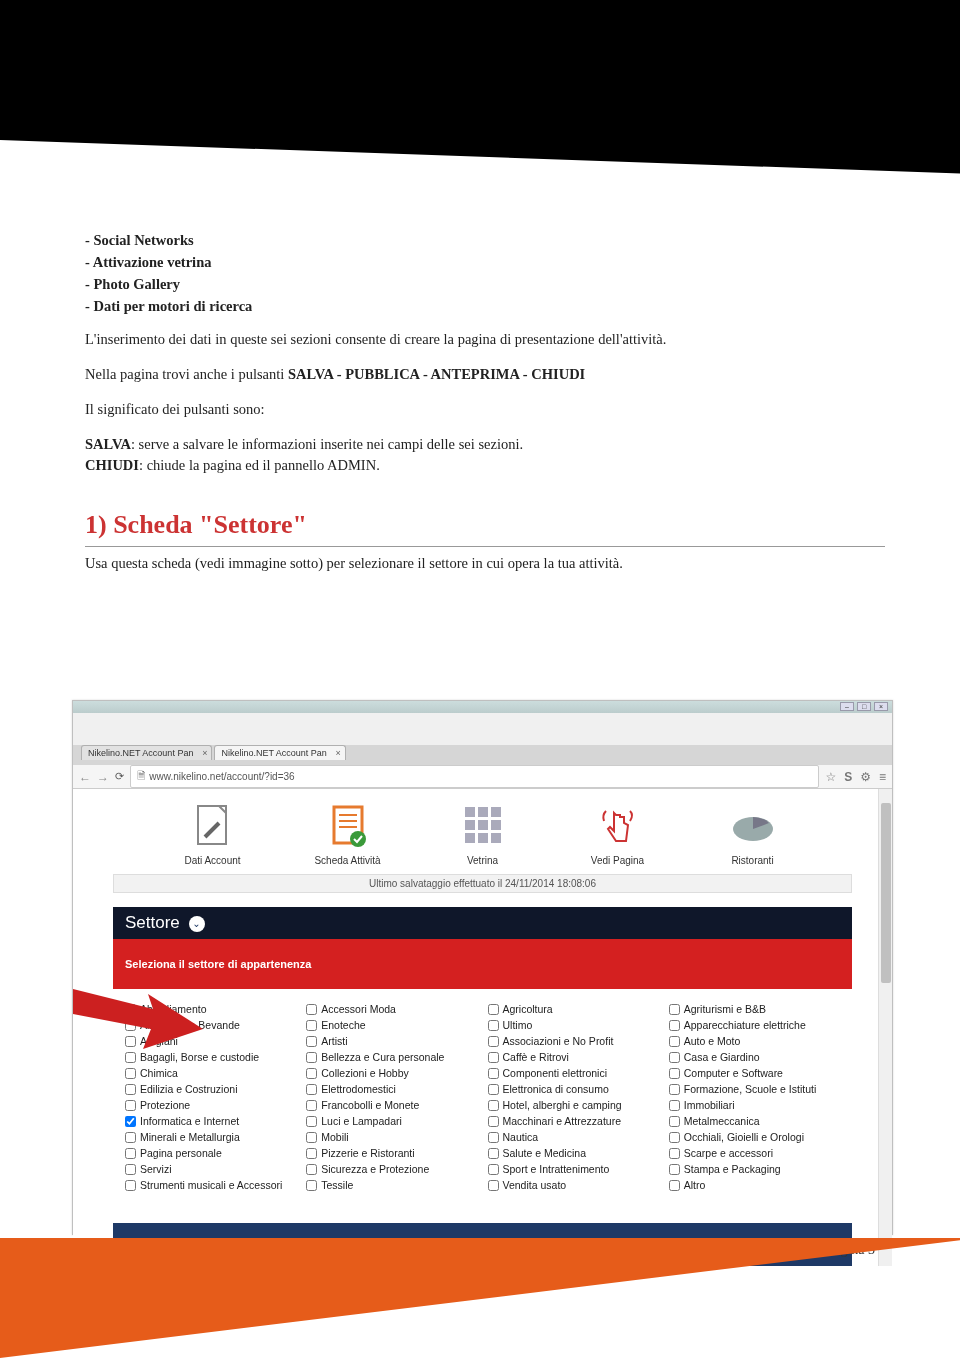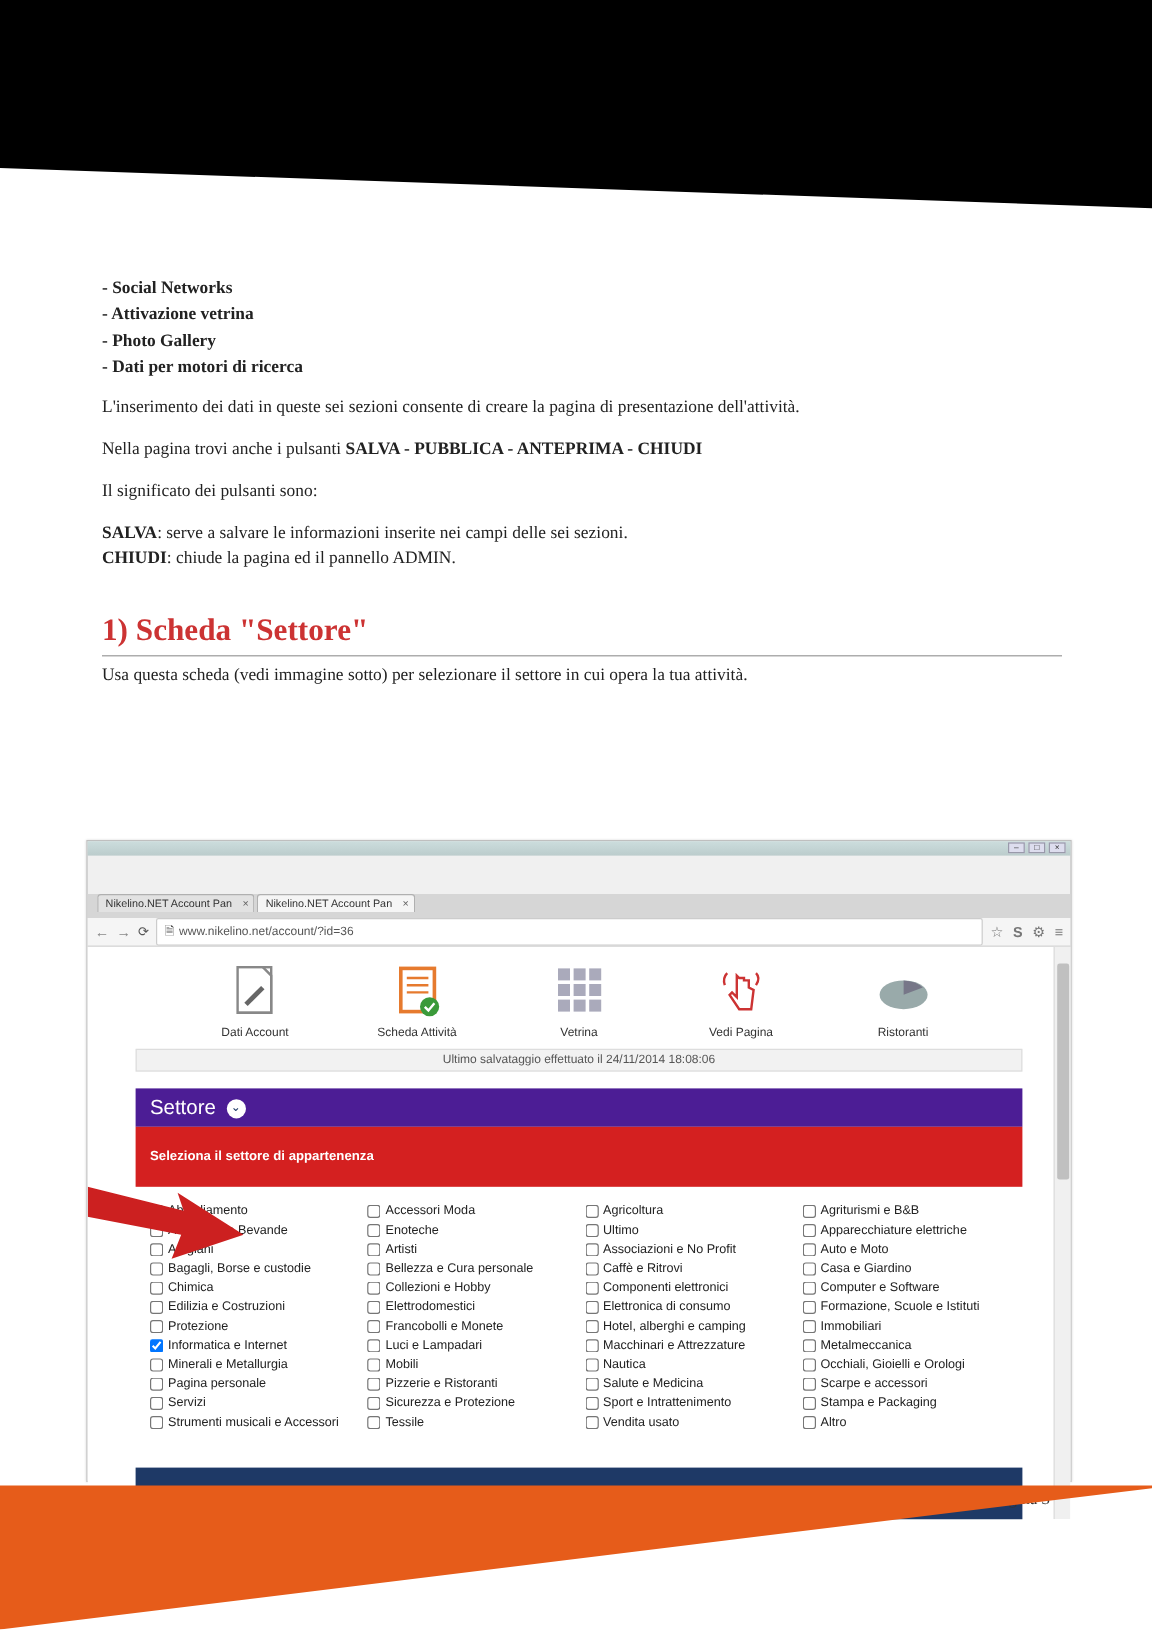--- a/index.html
+++ b/index.html
@@ -150,21 +150,21 @@
     background: #f2f2f2;
     border: 1px solid #ddd;
     text-align: center;
     font-size: 10px;
     padding: 3px 0;
     margin: 0 40px;
     color: #555;
   }
   .settore-section { margin: 14px 40px 0 40px; }
   .settore-header {
-    background: #4c1d95;
+    background: #0f172a;
     color: #fff;
     font-size: 17px;
     padding: 6px 12px;
     font-family: Arial, sans-serif;
   }
   .settore-header .chev {
     display: inline-block;
     width: 16px; height: 16px;
     background: #fff;
     color: #1e3966;

